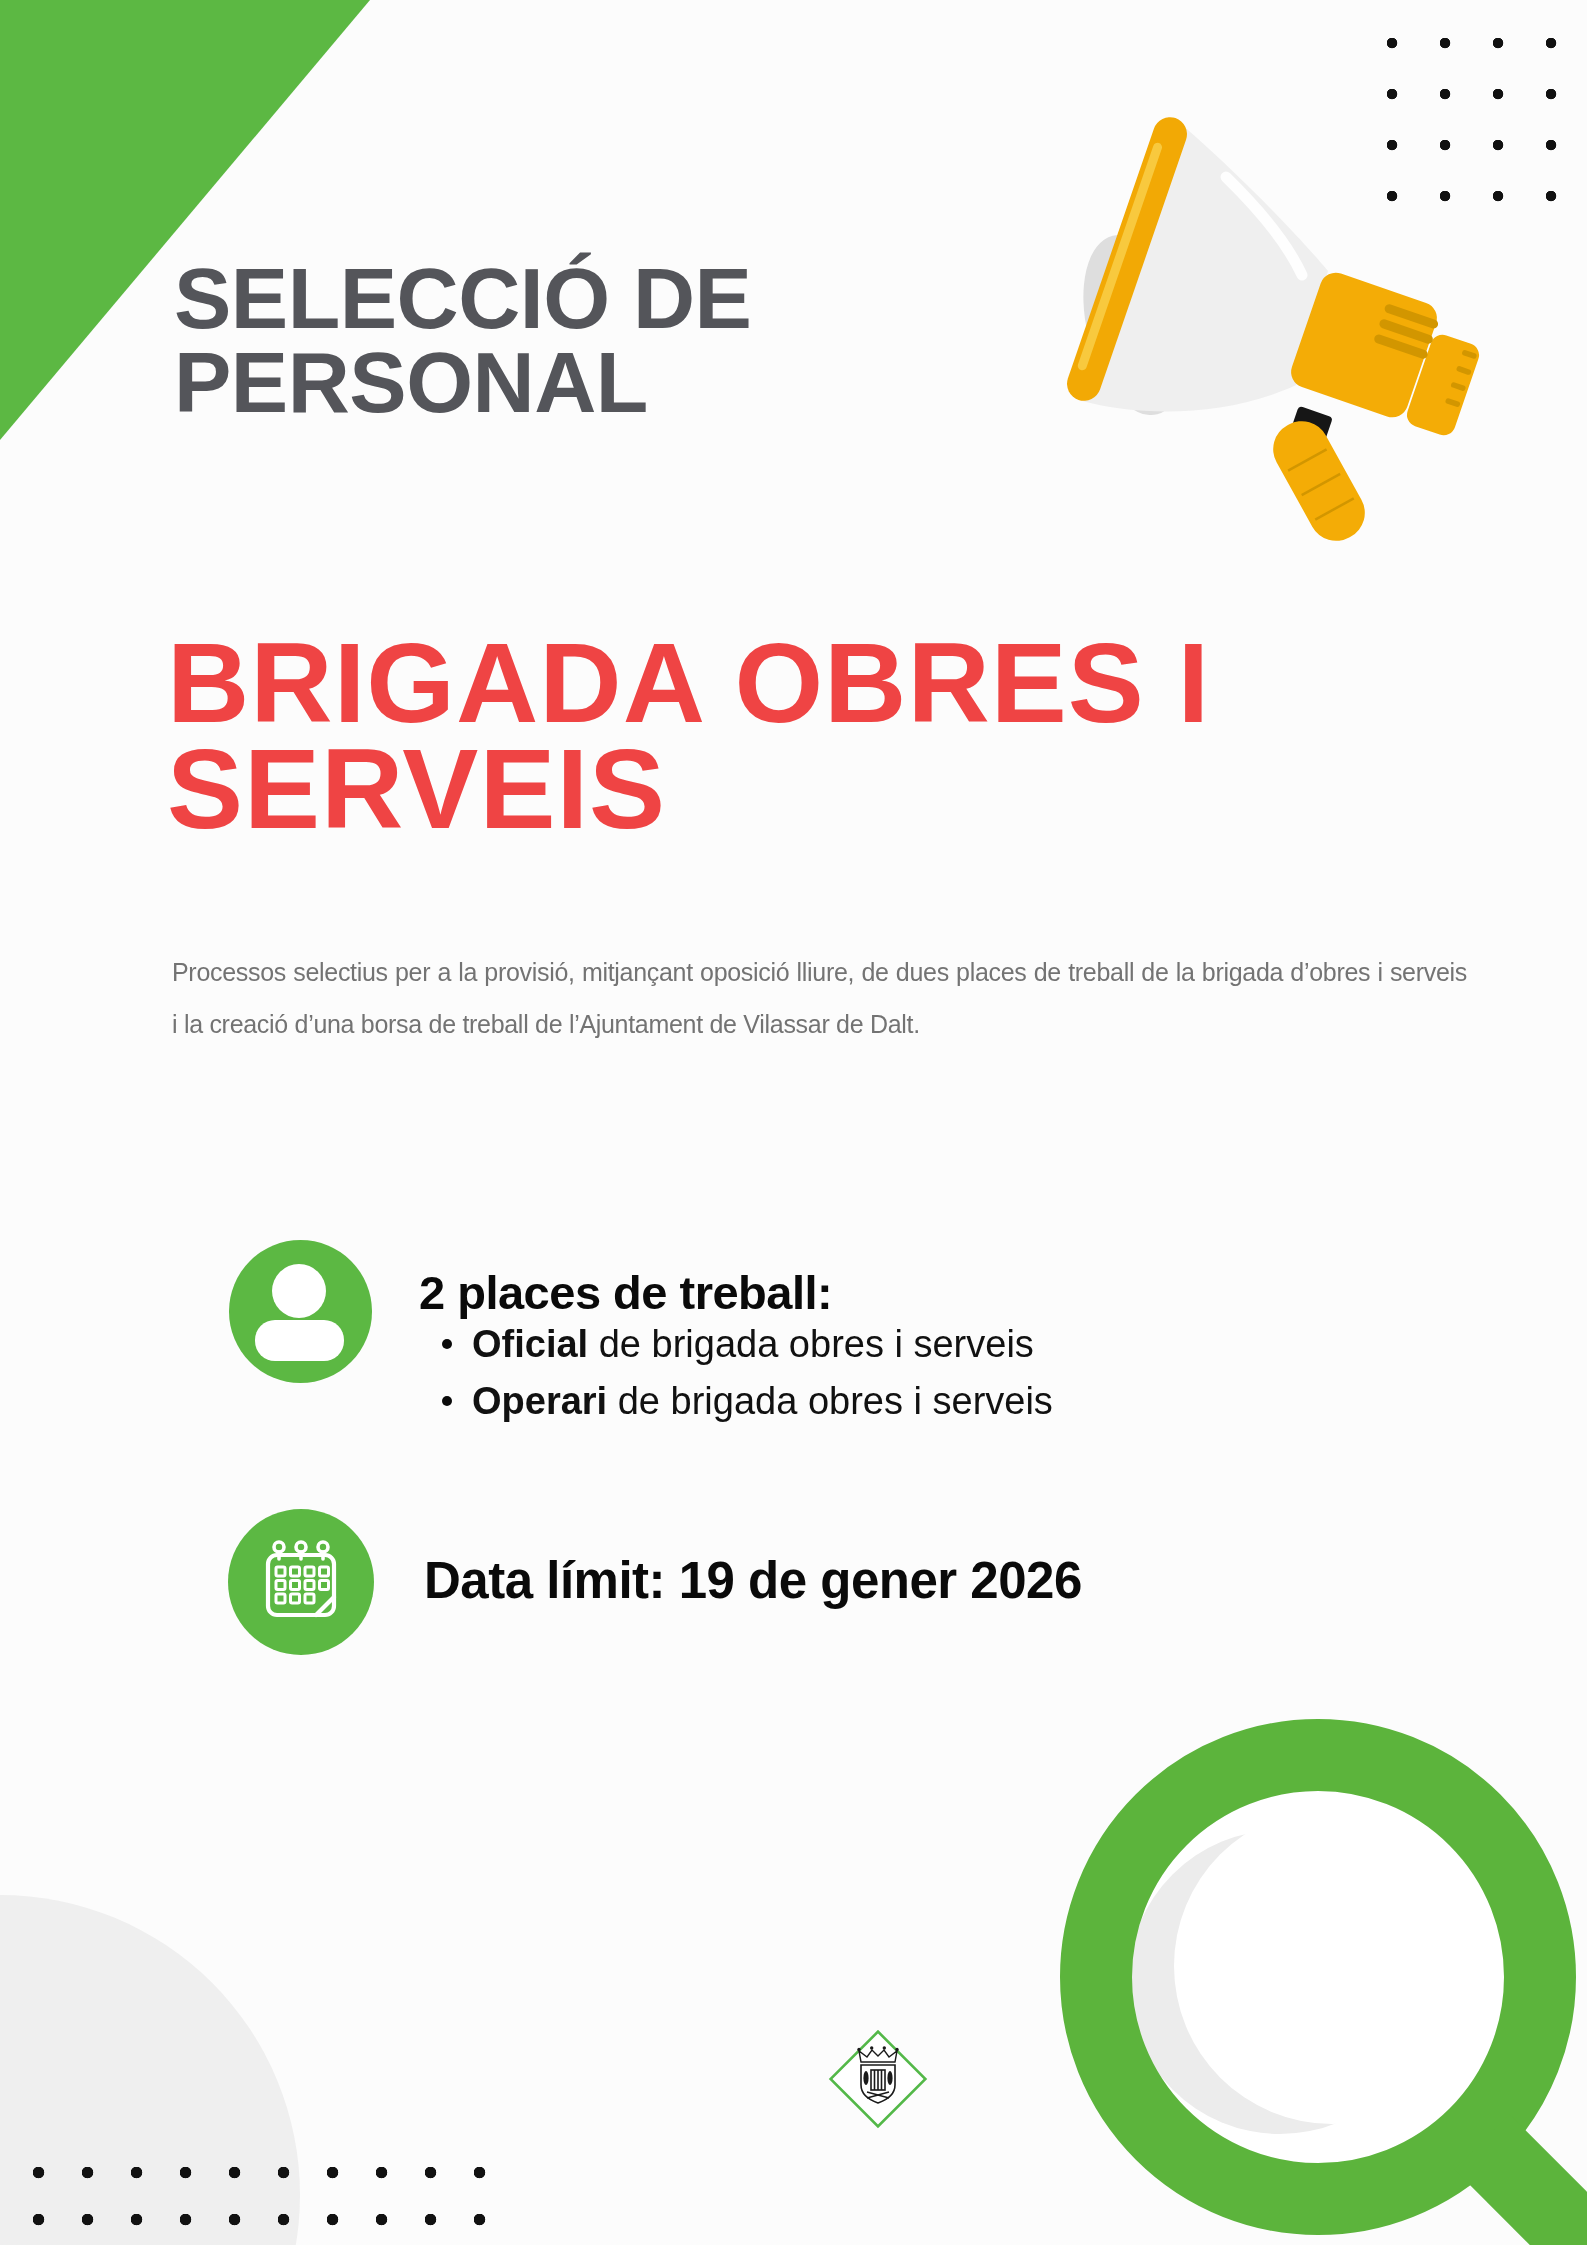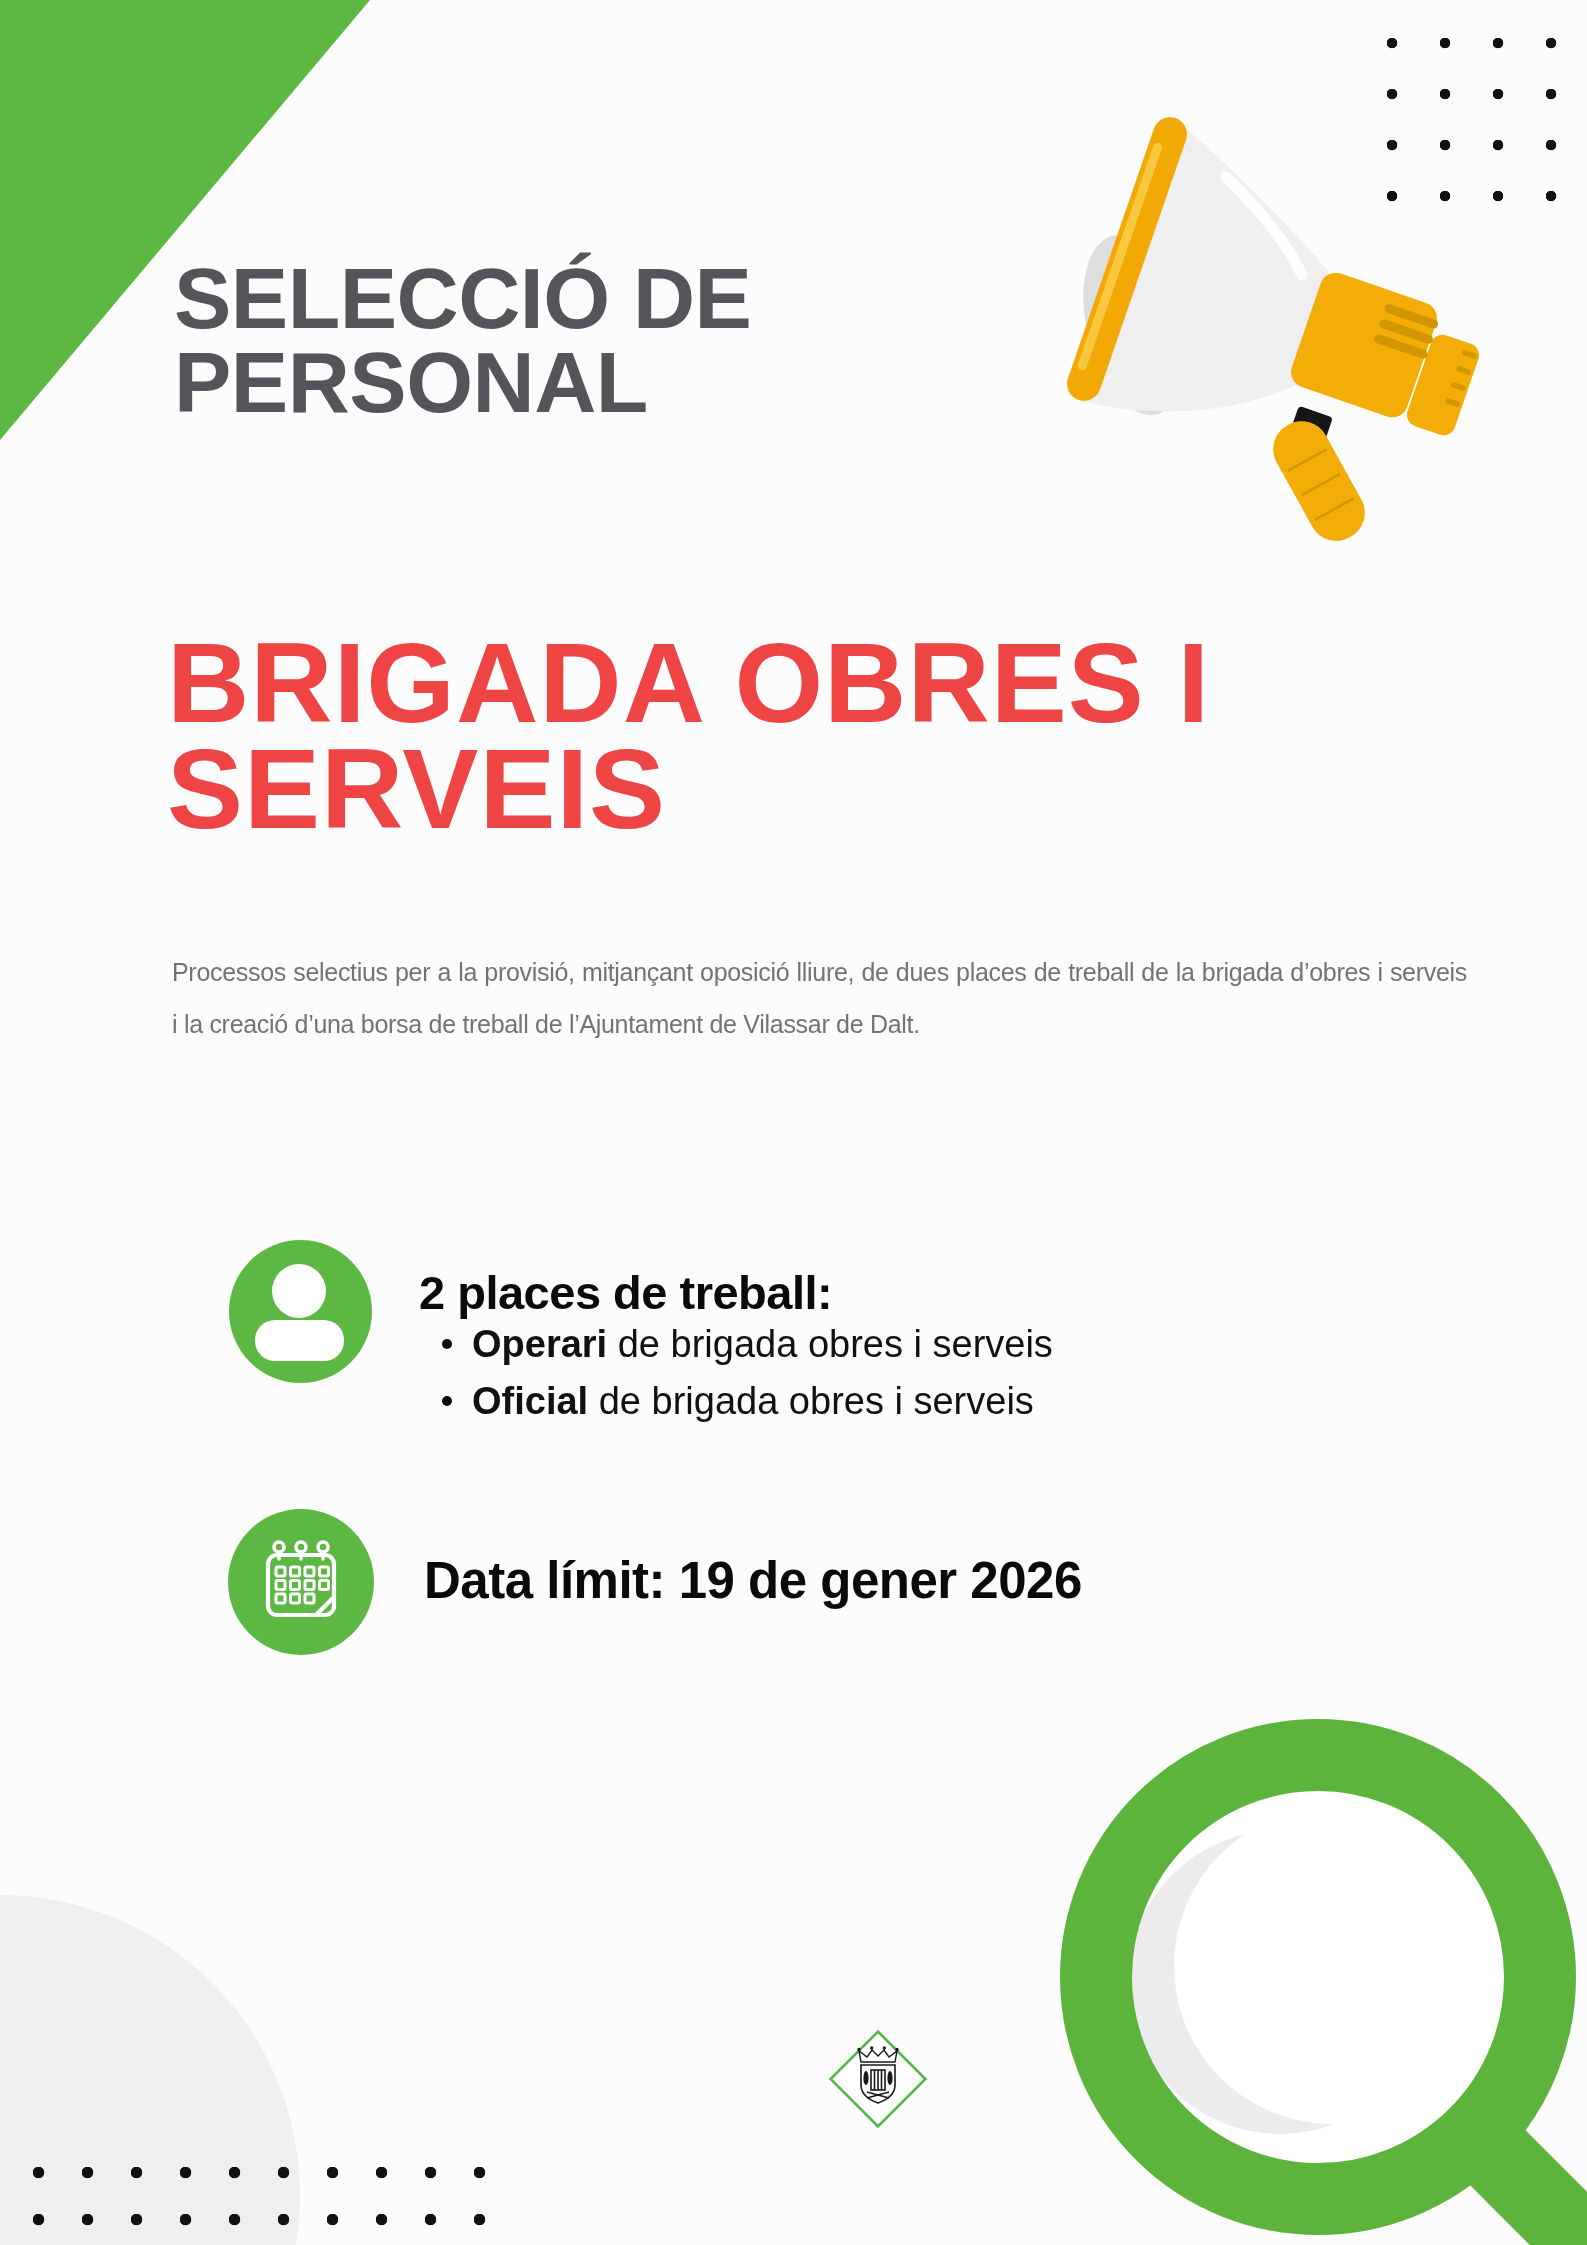--- a/index.html
+++ b/index.html
@@ -117,25 +117,25 @@
 
   <svg class="feature-icon icon-positions" viewBox="0 0 143 143">
     <circle cx="71.5" cy="71.5" r="71.5" fill="#5CB843"></circle>
     <circle cx="70" cy="51" r="27" fill="#FFFFFF"></circle>
     <rect x="26" y="80" width="89" height="41" rx="20" fill="#FFFFFF"></rect>
   </svg>
   <h3 class="positions-heading">2 places de treball:</h3>
   <div class="bullets">
     <div class="bullet">
       <span class="bdot"></span>
-      <span class="btext"><strong>Operari</strong><span> de brigada obres i serveis</span></span>
+      <span class="btext"><strong>Oficial</strong><span> de brigada obres i serveis</span></span>
     </div>
     <div class="bullet">
       <span class="bdot"></span>
-      <span class="btext"><strong>Oficial</strong><span> de brigada obres i serveis</span></span>
+      <span class="btext"><strong>Operari</strong><span> de brigada obres i serveis</span></span>
     </div>
   </div>
 
   <svg class="feature-icon icon-deadline" viewBox="0 0 146 146">
     <circle cx="73" cy="73" r="73" fill="#5CB843"></circle>
     <g stroke="#FFFFFF" fill="none" stroke-width="3.6" stroke-linecap="round">
       <rect x="40" y="46" width="66" height="60" rx="9" stroke-width="4.2"></rect>
       <circle cx="51" cy="38" r="5"></circle>
       <circle cx="73" cy="38" r="5"></circle>
       <circle cx="95" cy="38" r="5"></circle>

